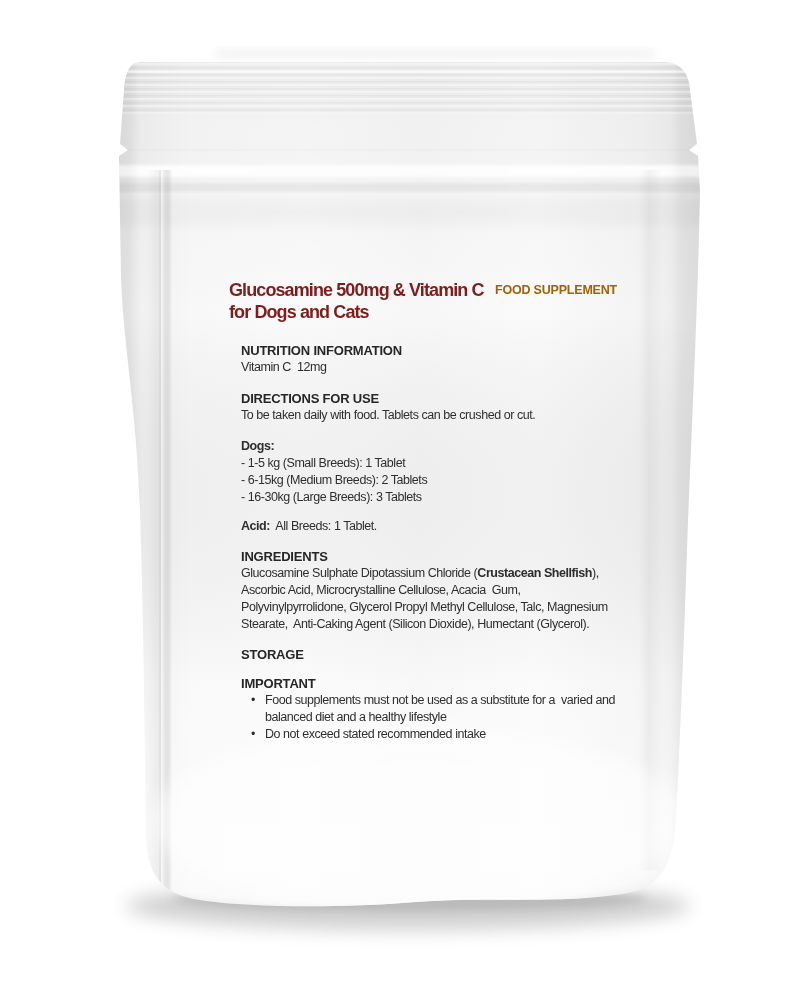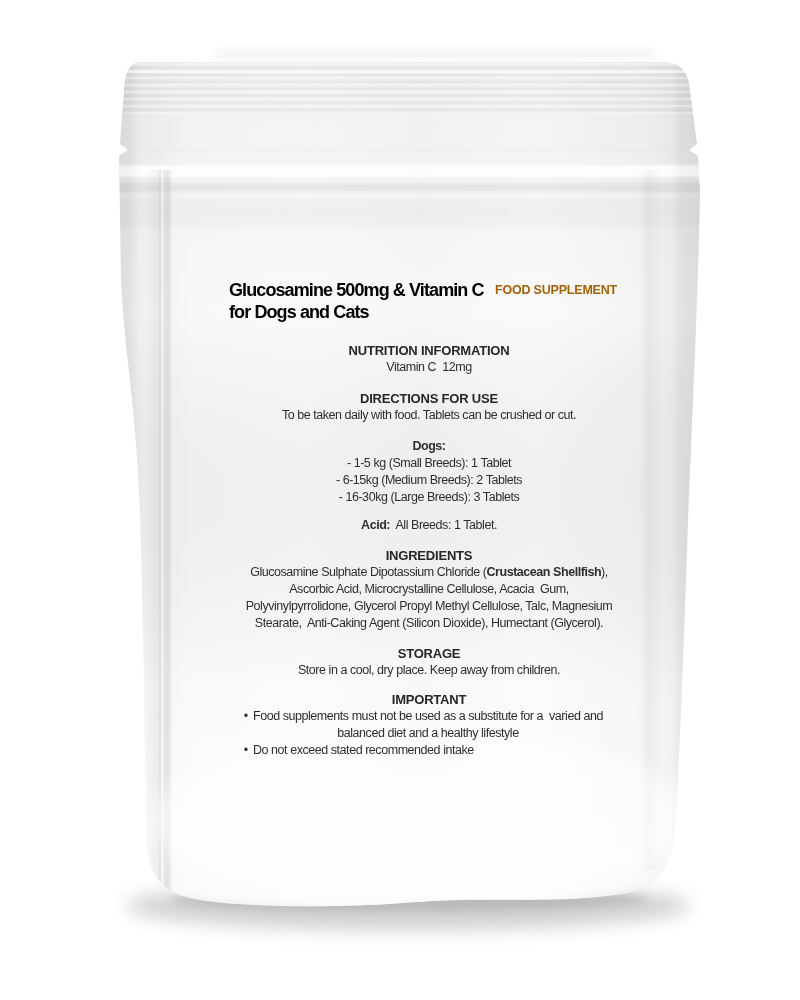--- a/index.html
+++ b/index.html
@@ -14,39 +14,39 @@
   .pouch-svg { position: absolute; left: 0; top: 0; }
 
   
   .label {
     position: absolute;
     left: 229px;
     top: 279px;
     width: 400px;
     color: #2e2e2e;
   }
-  .title { color: #000000; }
+  .title { color: #7f1d1d; }
   .tline {
     font-size: 18px;
     font-weight: 700;
     line-height: 22px;
     letter-spacing: -0.9px;
     white-space: pre;
   }
   .tag {
     position: absolute;
     left: 266px;
     top: 4px;
     font-size: 12.5px;
     font-weight: 700;
     letter-spacing: -0.2px;
     white-space: nowrap;
     color: #a16207;
   }
-  .sec { margin: 0; text-align: center; }
+  .sec { margin: 12px; }
   .h {
     font-size: 13px;
     font-weight: 700;
     line-height: 17px;
     letter-spacing: -0.2px;
     color: #262626;
     white-space: pre;
   }
   .line {
     font-size: 12.5px;
@@ -203,21 +203,20 @@
     <div class="sec" style="margin-top:13px">
       <div class="h">INGREDIENTS</div>
       <div class="line"><span>Glucosamine Sulphate Dipotassium Chloride (</span><span class="b">Crustacean Shellfish</span><span>),</span></div>
       <div class="line">Ascorbic Acid, Microcrystalline Cellulose, Acacia  Gum,</div>
       <div class="line">Polyvinylpyrrolidone, Glycerol Propyl Methyl Cellulose, Talc, Magnesium</div>
       <div class="line">Stearate,  Anti-Caking Agent (Silicon Dioxide), Humectant (Glycerol).</div>
     </div>
 
     <div class="sec" style="margin-top:13px">
       <div class="h">STORAGE</div>
-      <div class="line">Store in a cool, dry place. Keep away from children.</div>
     </div>
 
     <div class="sec" style="margin-top:12px">
       <div class="h">IMPORTANT</div>
       <div class="bullets">
         <div class="bullet">
           <span class="dot">•</span>
           <span>
             <span class="line" style="display:block">Food supplements must not be used as a substitute for a  varied and</span>
             <span class="line" style="display:block">balanced diet and a healthy lifestyle</span>

